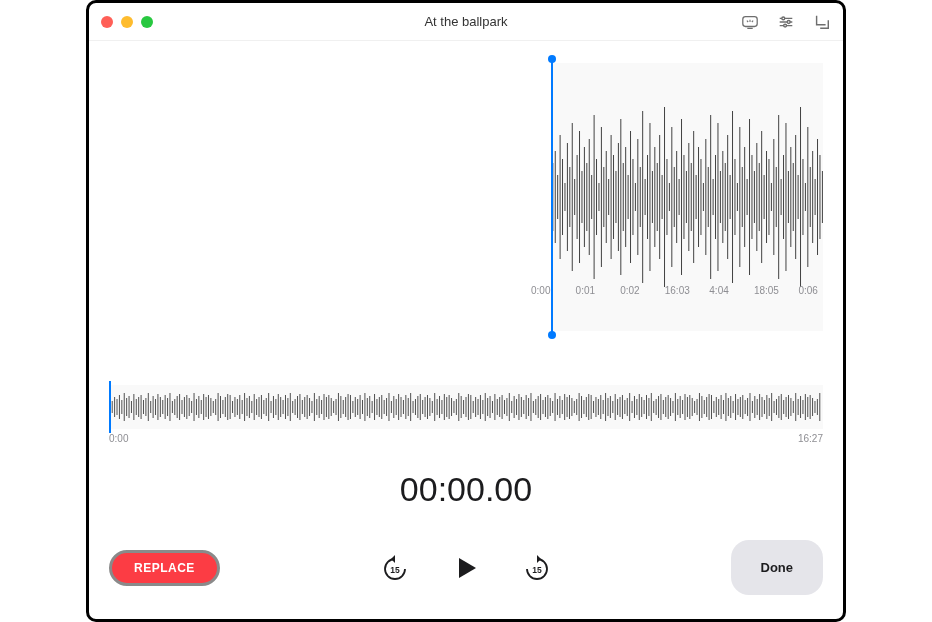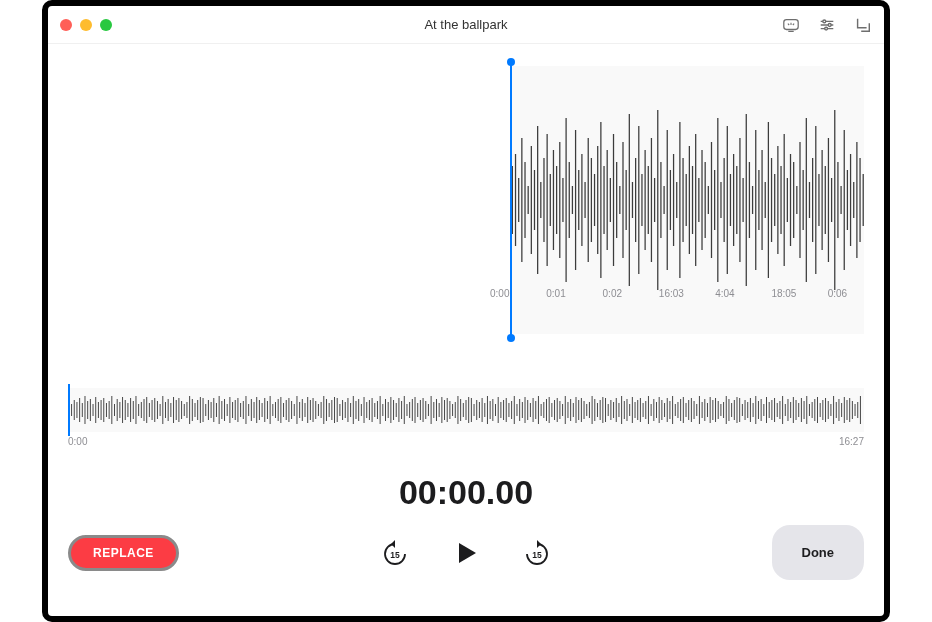--- a/index.html
+++ b/index.html
@@ -8,27 +8,27 @@
       box-sizing: border-box;
       font-family: -apple-system, BlinkMacSystemFont, "Segoe UI", Helvetica, Arial, sans-serif;
     }
     body {
       background: #ffffff;
       display: flex;
       justify-content: center;
       align-items: flex-start;
     }
     .window {
-      width: 848px;
+      width: 760px;
       height: 622px;
       background: #ffffff;
       border-radius: 10px;
       overflow: hidden;
       position: relative;
-      border: 6px solid #000000;
+      border: 3px solid #000000;
     }
     .titlebar {
       height: 38px;
       display: flex;
       align-items: center;
       padding: 0 12px;
       position: relative;
       border-bottom: 1px solid #f0f0f0;
     }
     .traffic-lights {
@@ -141,28 +141,28 @@
     .overview-times {
       display: flex;
       justify-content: space-between;
       font-size: 10px;
       color: #8e8e93;
       margin-top: 4px;
     }
     .timer {
       text-align: center;
       font-size: 34px;
-      font-weight: 700;
+      font-weight: 400;
       color: #1c1c1e;
       margin-top: 26px;
       font-variant-numeric: tabular-nums;
     }
     .controls {
       position: absolute;
-      bottom: 36px;
+      bottom: 24px;
       left: 20px;
       right: 20px;
       display: flex;
       align-items: center;
     }
     .replace-btn {
       background: #fc3c44;
       color: #fff;
       border: 3px solid #8a8a8a;
       border-radius: 22px;

